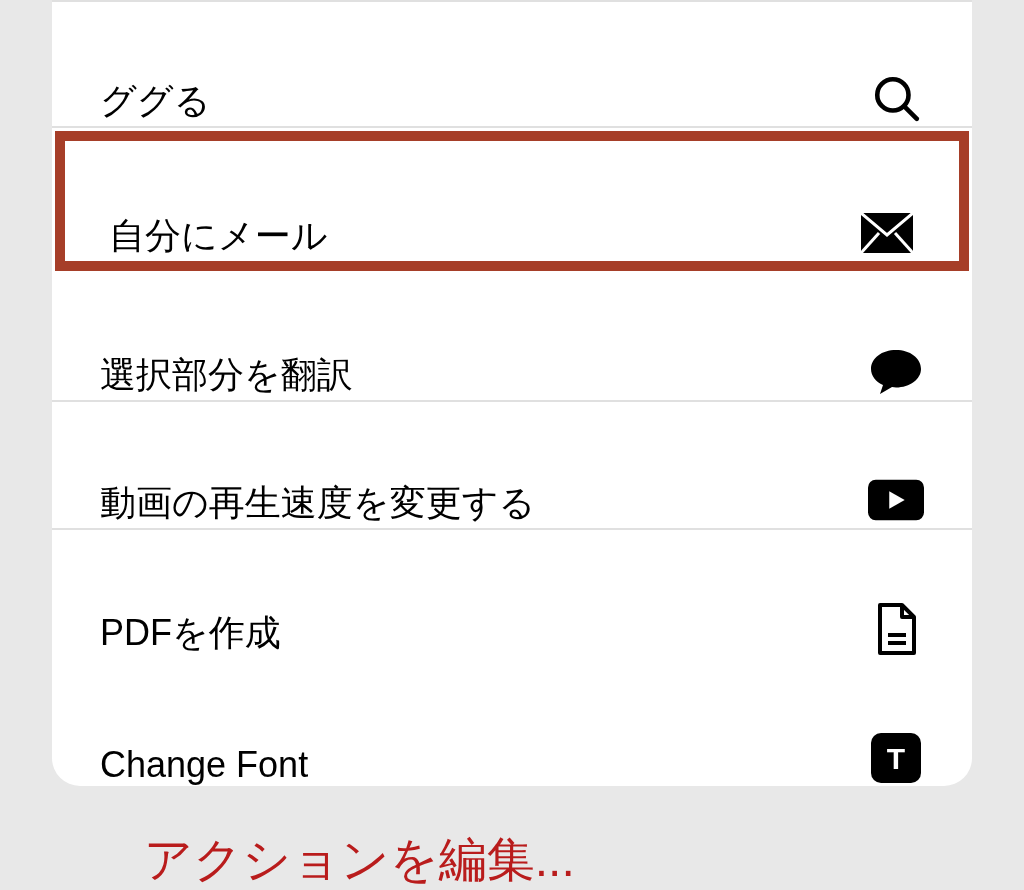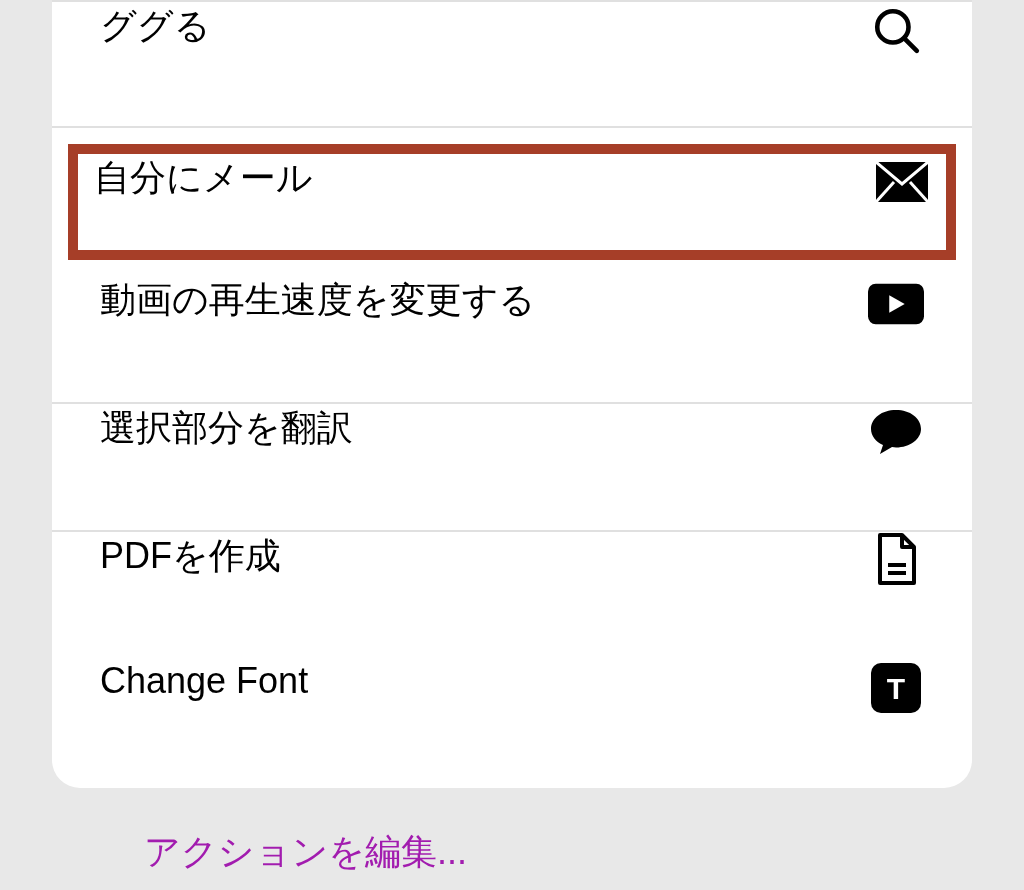--- a/index.html
+++ b/index.html
@@ -14,36 +14,36 @@
     }
     .panel {
       width: 920px;
       background: #fff;
       border-radius: 0 0 28px 28px;
       overflow: hidden;
       margin-top: 0;
     }
     .row {
       display: flex;
-      align-items: flex-start;
+      align-items: flex-end;
       justify-content: space-between;
       height: 128px;
       padding: 0 48px 0 48px;
       border-bottom: 2px solid #e0e0e0;
       cursor: pointer;
       gap: 20px;
     }
     .row:first-child {
       border-top: 2px solid #e0e0e0;
     }
     .row.highlighted {
       border: 10px solid #a63e28;
-      height: 116px;
-      margin: 16px;
-      padding: 0 16px;
+      height: 140px;
+      margin: 3px;
+      padding: 0 44px;
       border-bottom: 10px solid #a63e28;
     }
     .row:last-of-type {
       border-bottom: none;
     }
     .row-label {
       font-size: 36px;
       color: #000;
       font-weight: 400;
     }
@@ -51,22 +51,22 @@
       width: 56px;
       height: 56px;
       display: flex;
       align-items: center;
       justify-content: center;
     }
     .footer {
       padding: 38px 48px 42px;
     }
     .footer-link {
-      font-size: 36px;
-      color: #a21caf;
+      font-size: 48px;
+      color: #b91c1c;
       font-weight: 400;
       cursor: pointer;
     }
     
   </style>
 </head>
 <body>
 
 <div class="panel">
 
@@ -86,34 +86,34 @@
       <svg width="52" height="40" viewBox="0 0 52 40">
         <rect x="0" y="0" width="52" height="40" fill="#000"></rect>
         <polyline points="0,0 26,22 52,0" fill="none" stroke="#fff" stroke-width="3"></polyline>
         <polyline points="0,40 18,20" fill="none" stroke="#fff" stroke-width="3"></polyline>
         <polyline points="52,40 34,20" fill="none" stroke="#fff" stroke-width="3"></polyline>
       </svg>
     </span>
   </div>
 
   <div class="row">
+    <span class="row-label">選択部分を翻訳</span>
+    <span class="icon-wrap">
+      <svg width="54" height="48" viewBox="0 0 54 48">
+        <path d="M27 2 C13 2 2 10 2 21 C2 28 7 34 14 37 L11 46 L23 39 C24.5 39.3 25.7 39.5 27 39.5 C41 39.5 52 31 52 21 C52 10 41 2 27 2 Z" fill="#000"></path>
+      </svg>
+    </span>
+  </div>
+
+  <div class="row">
     <span class="row-label">動画の再生速度を変更する</span>
     <span class="icon-wrap">
       <svg width="58" height="42" viewBox="0 0 58 42">
         <rect x="0" y="0" width="58" height="42" rx="8" fill="#000"></rect>
         <polygon points="22,12 22,30 38,21" fill="#fff"></polygon>
-      </svg>
-    </span>
-  </div>
-
-  <div class="row">
-    <span class="row-label">選択部分を翻訳</span>
-    <span class="icon-wrap">
-      <svg width="54" height="48" viewBox="0 0 54 48">
-        <path d="M27 2 C13 2 2 10 2 21 C2 28 7 34 14 37 L11 46 L23 39 C24.5 39.3 25.7 39.5 27 39.5 C41 39.5 52 31 52 21 C52 10 41 2 27 2 Z" fill="#000"></path>
       </svg>
     </span>
   </div>
 
   <div class="row" style="border-bottom:none">
     <span class="row-label">PDFを作成</span>
     <span class="icon-wrap">
       <svg width="44" height="54" viewBox="0 0 44 54" fill="none" stroke="#000" stroke-width="4" stroke-linejoin="round">
         <path d="M6 2 L28 2 L40 14 L40 50 L6 50 Z"></path>
         <path d="M28 2 L28 14 L40 14"></path>

